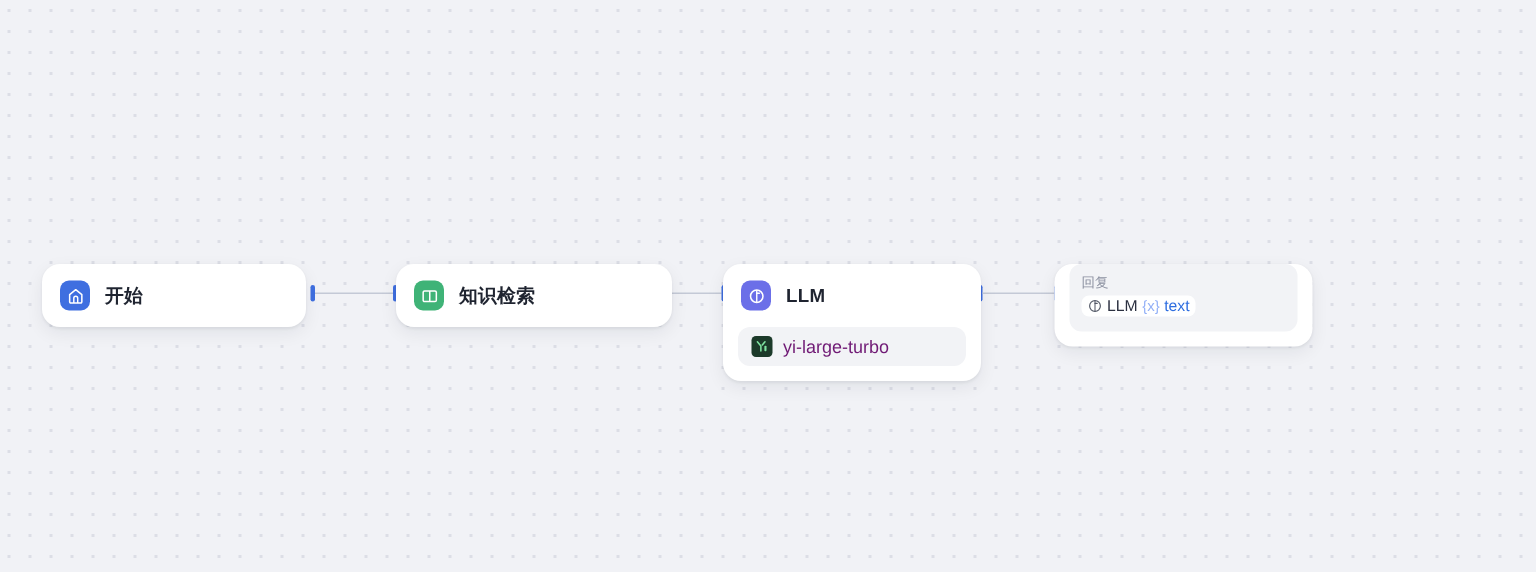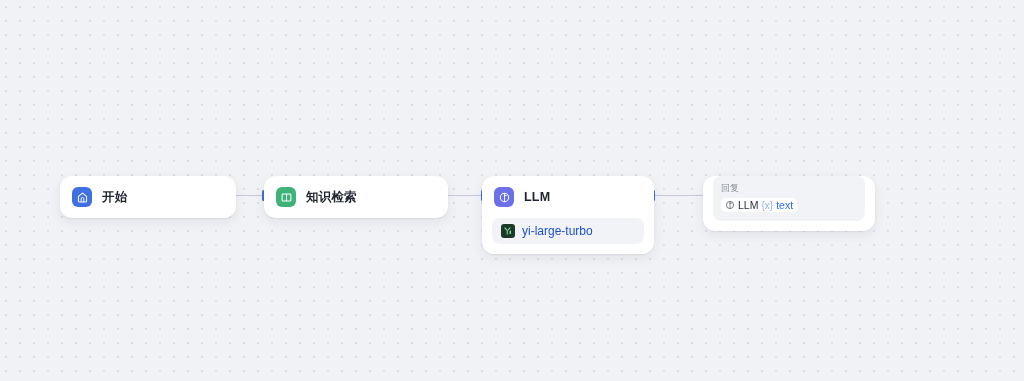--- a/index.html
+++ b/index.html
@@ -83,21 +83,21 @@
     border-radius: 3px;
     background: #1c3a2a;
     flex: 0 0 14px;
     display: flex;
     align-items: center;
     justify-content: center;
   }
 
   .model-name {
     font-size: 12px;
-    color: #1d4ed8;
+    color: #701a75;
     white-space: nowrap;
   }
 
   
   .reply-box {
     background: #f2f3f6;
     border-radius: 8px;
     padding: 6px 8px 7px 8px;
   }
 
@@ -181,21 +181,21 @@
     <span class="edge-line"></span>
     <span class="handle"></span>
   </div>
 
   <div class="edge" style="left:652px; top:189px; width:54px;">
     <span class="handle"></span>
     <span class="edge-line"></span>
     <span class="handle"></span>
   </div>
 
-  <div class="node" style="left:60px; top:176px; width:176px;text-align:right;">
+  <div class="node" style="left:28px; top:176px; width:176px;text-align:right;">
     <div class="node-head">
       <span class="node-icon" style="background:#3f6fe0;">
         <svg width="13" height="13" viewBox="0 0 16 16" fill="none">
           <path d="M8 2.6 L13 6.6 V12.6 A0.9 0.9 0 0 1 12.1 13.5 H3.9 A0.9 0.9 0 0 1 3 12.6 V6.6 Z" stroke="#ffffff" stroke-width="1.25" stroke-linejoin="round" fill="none"></path>
           <path d="M6.4 13.5 V9.6 A1.6 1.6 0 0 1 9.6 9.6 V13.5" stroke="#ffffff" stroke-width="1.2" stroke-linejoin="round" fill="none"></path>
         </svg>
       </span>
       <span class="node-title">开始</span>
     </div>
   </div>

